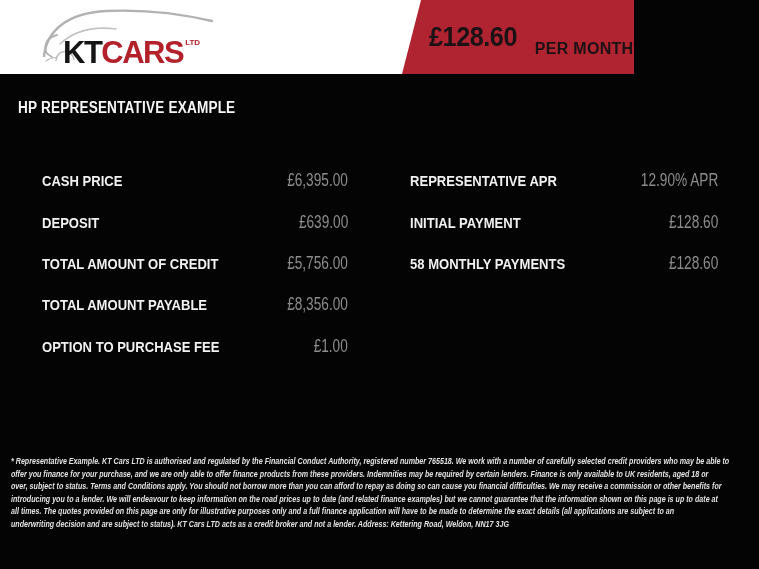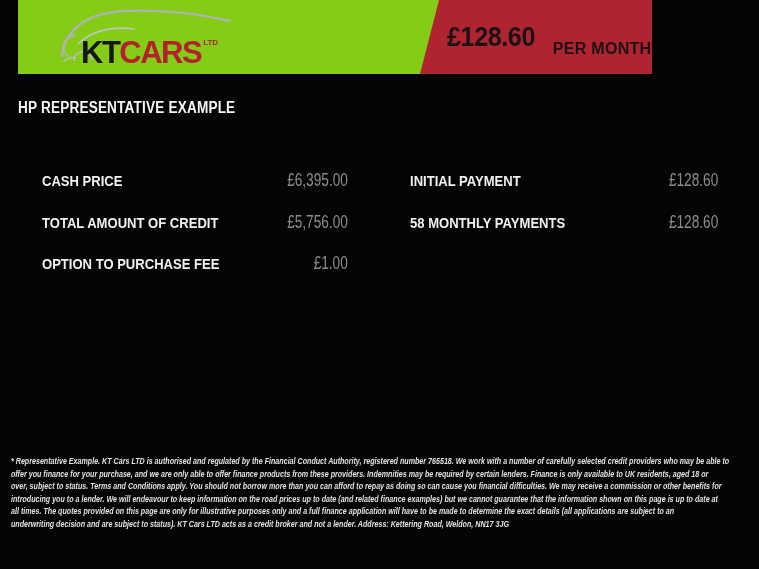--- a/index.html
+++ b/index.html
@@ -5,22 +5,22 @@
   * { margin:0; padding:0; box-sizing:border-box; }
   html,body { background:#222; }
   #page {
     position:relative; width:759px; height:569px; overflow:hidden;
     background:#040404;
     font-family:"Liberation Sans", sans-serif;
   }
 
   
   #header {
-    position:absolute; left:18px; top:0; width:634px; height:74px;
-    background:#84cc16; overflow:hidden;
+    position:absolute; left:0; top:0; width:634px; height:74px;
+    background:#ffffff; overflow:hidden;
   }
   #car-sketch { position:absolute; left:36px; top:4px; width:182px; height:64px; }
   #logo-text {
     position:absolute; left:63px; top:27px;
     font-size:31px; font-weight:900; letter-spacing:-1.5px; line-height:31px;
     white-space:nowrap;
   }
   #logo-kt   { color:#151515; }
   #logo-cars { color:#b3212b; }
   #logo-ltd  { color:#b3212b; font-size:8px; font-weight:900; letter-spacing:0;
@@ -99,30 +99,42 @@
   </div>
 
   <div id="page-title">HP REPRESENTATIVE EXAMPLE</div>
 
   <div id="fin-col-left" class="fin-col">
     <div class="fin-row">
       <span class="fin-label">CASH PRICE</span>
       <span class="fin-value">£6,395.00</span>
     </div>
     <div class="fin-row">
+      <span class="fin-label">DEPOSIT</span>
+      <span class="fin-value">£639.00</span>
+    </div>
+    <div class="fin-row">
       <span class="fin-label">TOTAL AMOUNT OF CREDIT</span>
       <span class="fin-value">£5,756.00</span>
+    </div>
+    <div class="fin-row">
+      <span class="fin-label">TOTAL AMOUNT PAYABLE</span>
+      <span class="fin-value">£8,356.00</span>
     </div>
     <div class="fin-row">
       <span class="fin-label">OPTION TO PURCHASE FEE</span>
       <span class="fin-value">£1.00</span>
     </div>
   </div>
 
   <div id="fin-col-right" class="fin-col">
+    <div class="fin-row">
+      <span class="fin-label">REPRESENTATIVE APR</span>
+      <span class="fin-value">12.90% APR</span>
+    </div>
     <div class="fin-row">
       <span class="fin-label">INITIAL PAYMENT</span>
       <span class="fin-value">£128.60</span>
     </div>
     <div class="fin-row">
       <span class="fin-label">58 MONTHLY PAYMENTS</span>
       <span class="fin-value">£128.60</span>
     </div>
   </div>
 

